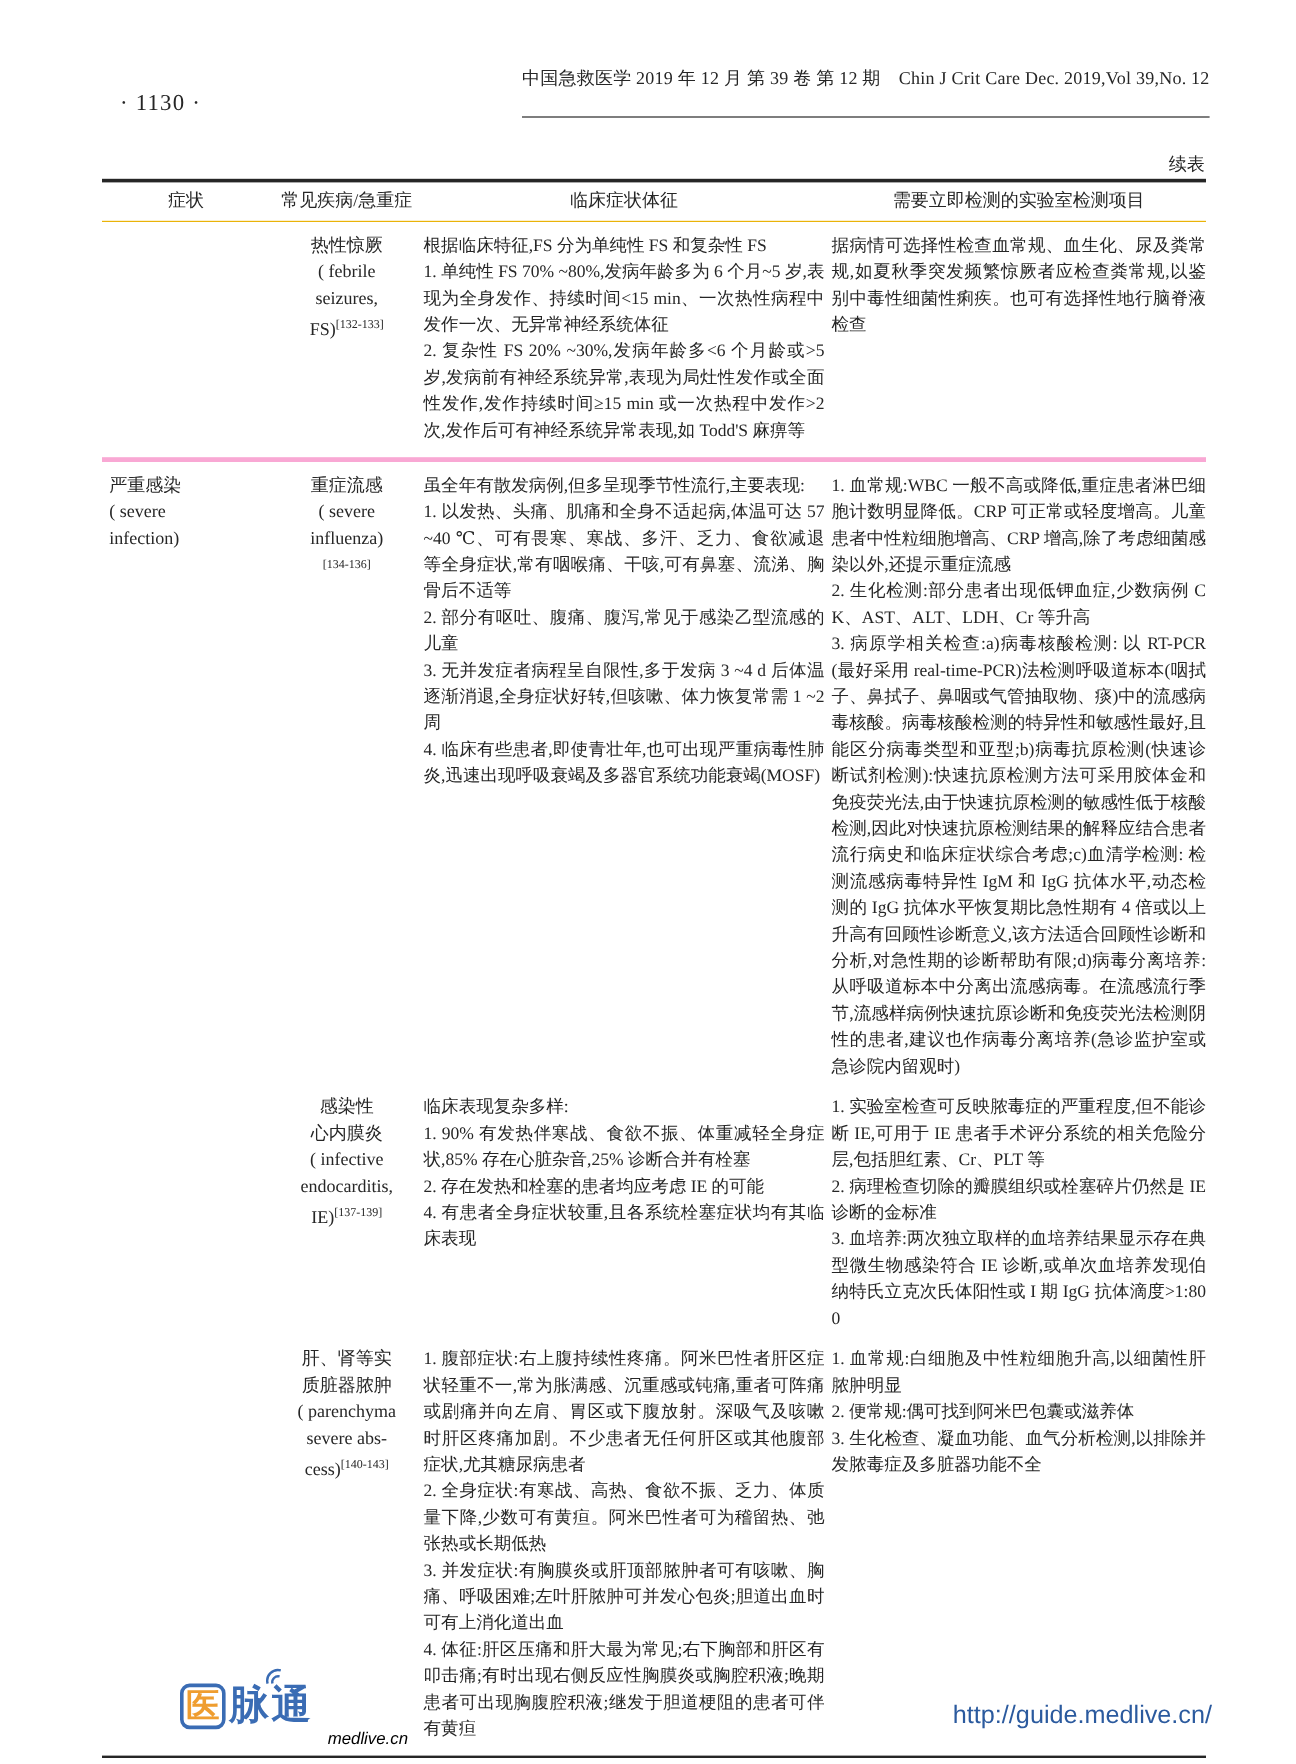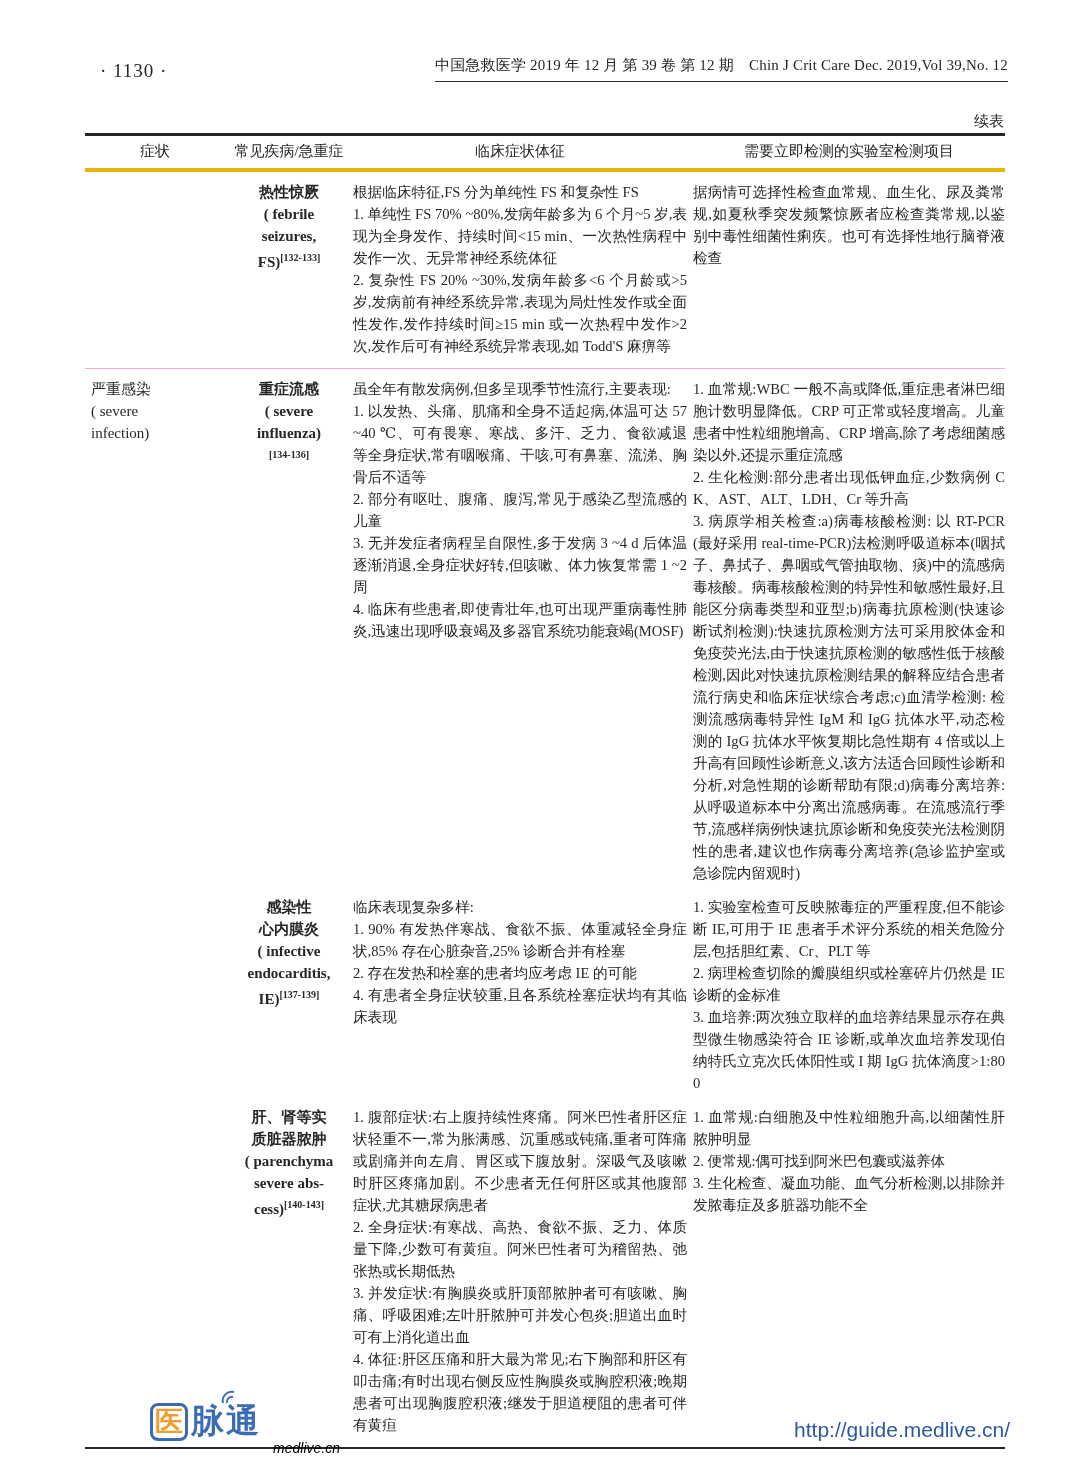--- a/index.html
+++ b/index.html
@@ -7,44 +7,44 @@
   body {
     width:1080px; height:1470px;
     font-family:"Liberation Serif","DejaVu Serif",serif;
     color:#262626;
   }
   .sheet { position:relative; width:1080px; height:1470px; overflow:hidden; background:#fff; }
 
   
   .pg-header { display:flex; justify-content:space-between; align-items:flex-end; padding:56px 72px 0 100px;font-family:Liberation Serif, serif; }
   .pagenum { font-size:19px; letter-spacing:1px; }
-  .citation { font-size:15px; padding-bottom:6px; border-bottom:1.5px solid #2a2a2a; letter-spacing:.2px; }
+  .citation { font-size:15px; padding-bottom:22px; border-bottom:1.5px solid #2a2a2a; letter-spacing:.2px; }
 
   .cont-label { margin:30px 76px 2px 0; text-align:right; font-size:15px; }
 
   
   .ttable { margin:0 75px 0 85px; border-top:3px solid #262626; border-bottom:2px solid #262626; }
   .thead {
     display:grid; grid-template-columns:140px 116px 334px 1fr; column-gap:6px;
-    padding:6px 0 7px; border-bottom:4px solid #eab308; font-size:15px;
+    padding:6px 0 7px; border-bottom:1px solid #eab308; font-size:15px;
   }
   .thead > div { text-align:center; }
 
   .tgroup { display:grid; grid-template-columns:140px 1fr; column-gap:6px; padding:9px 0 11px; }
-  .tgroup + .tgroup { border-top:1px solid #f9a8d4; }
+  .tgroup + .tgroup { border-top:4px solid #f9a8d4; }
 
   .sym-cell { font-size:15px; line-height:22px; padding-left:6px; }
   .sym-line { white-space:nowrap; }
 
   .subrow { display:grid; grid-template-columns:116px 334px 1fr; column-gap:6px; }
   .subrow + .subrow { margin-top:12px; }
 
   .disease-cell { text-align:center; font-size:15px; line-height:22px; }
   .disease-line sup, sup.ref { font-size:10px; }
-  .disease-line { min-height:10px;font-weight:bold; }
+  .disease-line { min-height:10px; }
 
   .clinical-cell, .lab-cell { font-size:14.6px; }
   .cell-p { line-height:22px; text-align:justify; word-break:break-all; }
 
   
   .logo { position:absolute; left:150px; bottom:14px; width:190px; }
   .logo-row { display:flex; align-items:center; position:relative; }
   .logo-box {
     display:inline-flex; align-items:center; justify-content:center;
     width:38px; height:38px; border:3px solid #3a6cb4; border-radius:8px;

